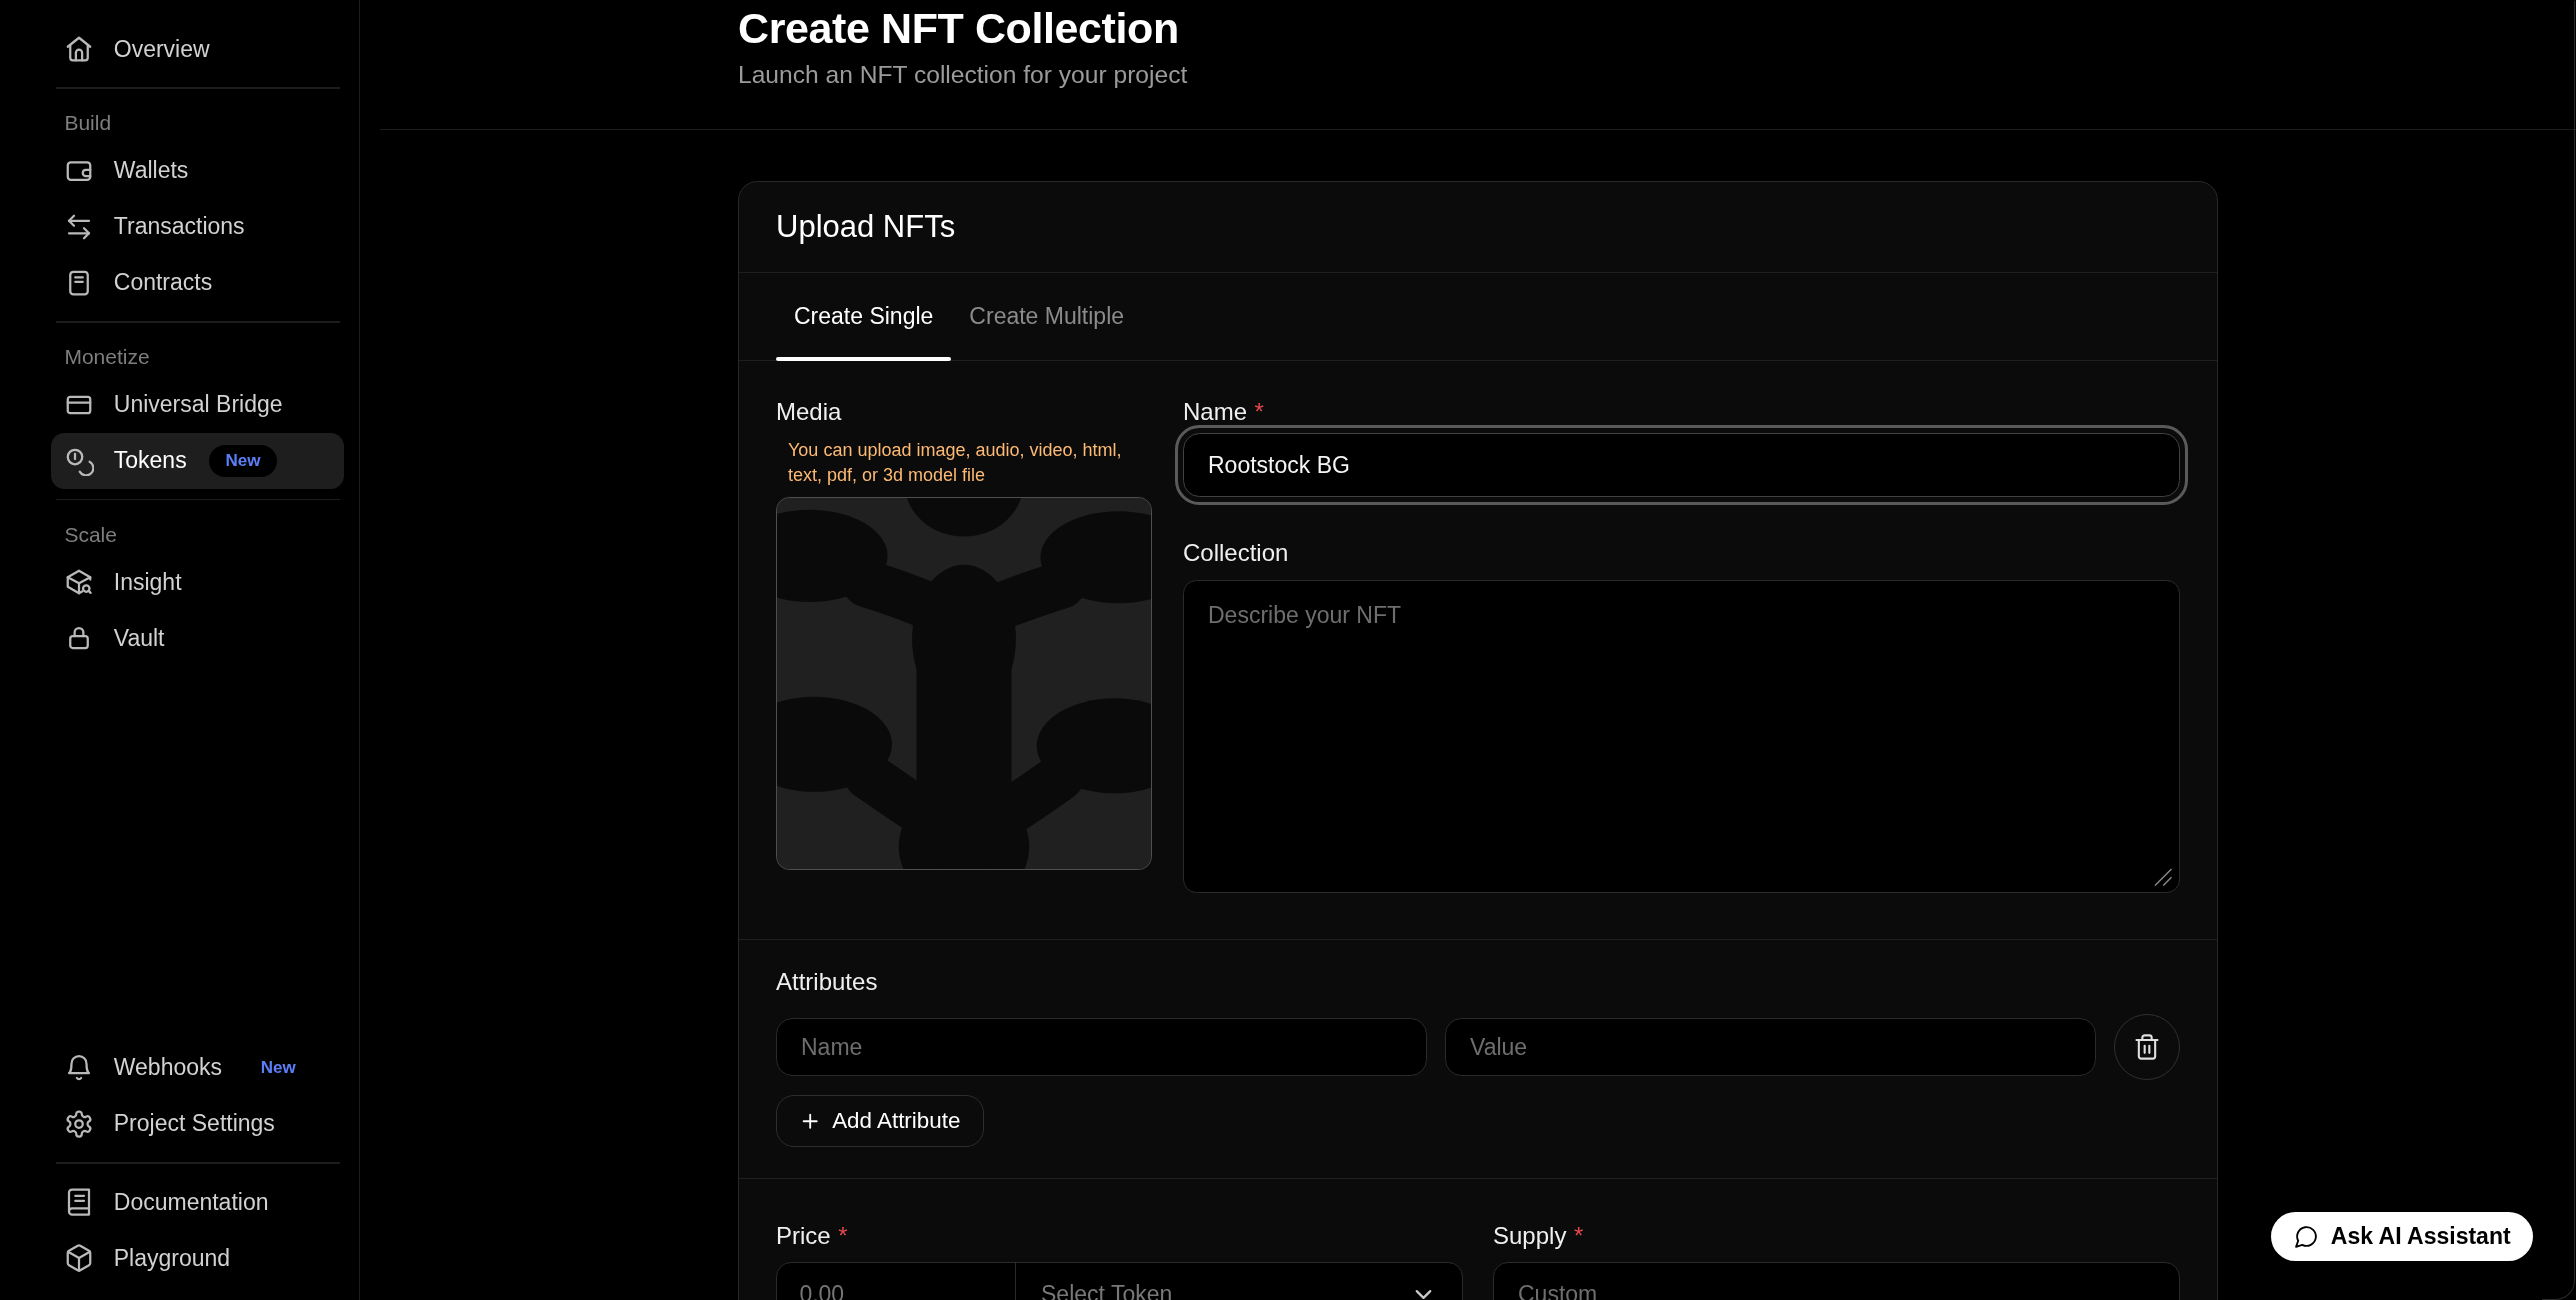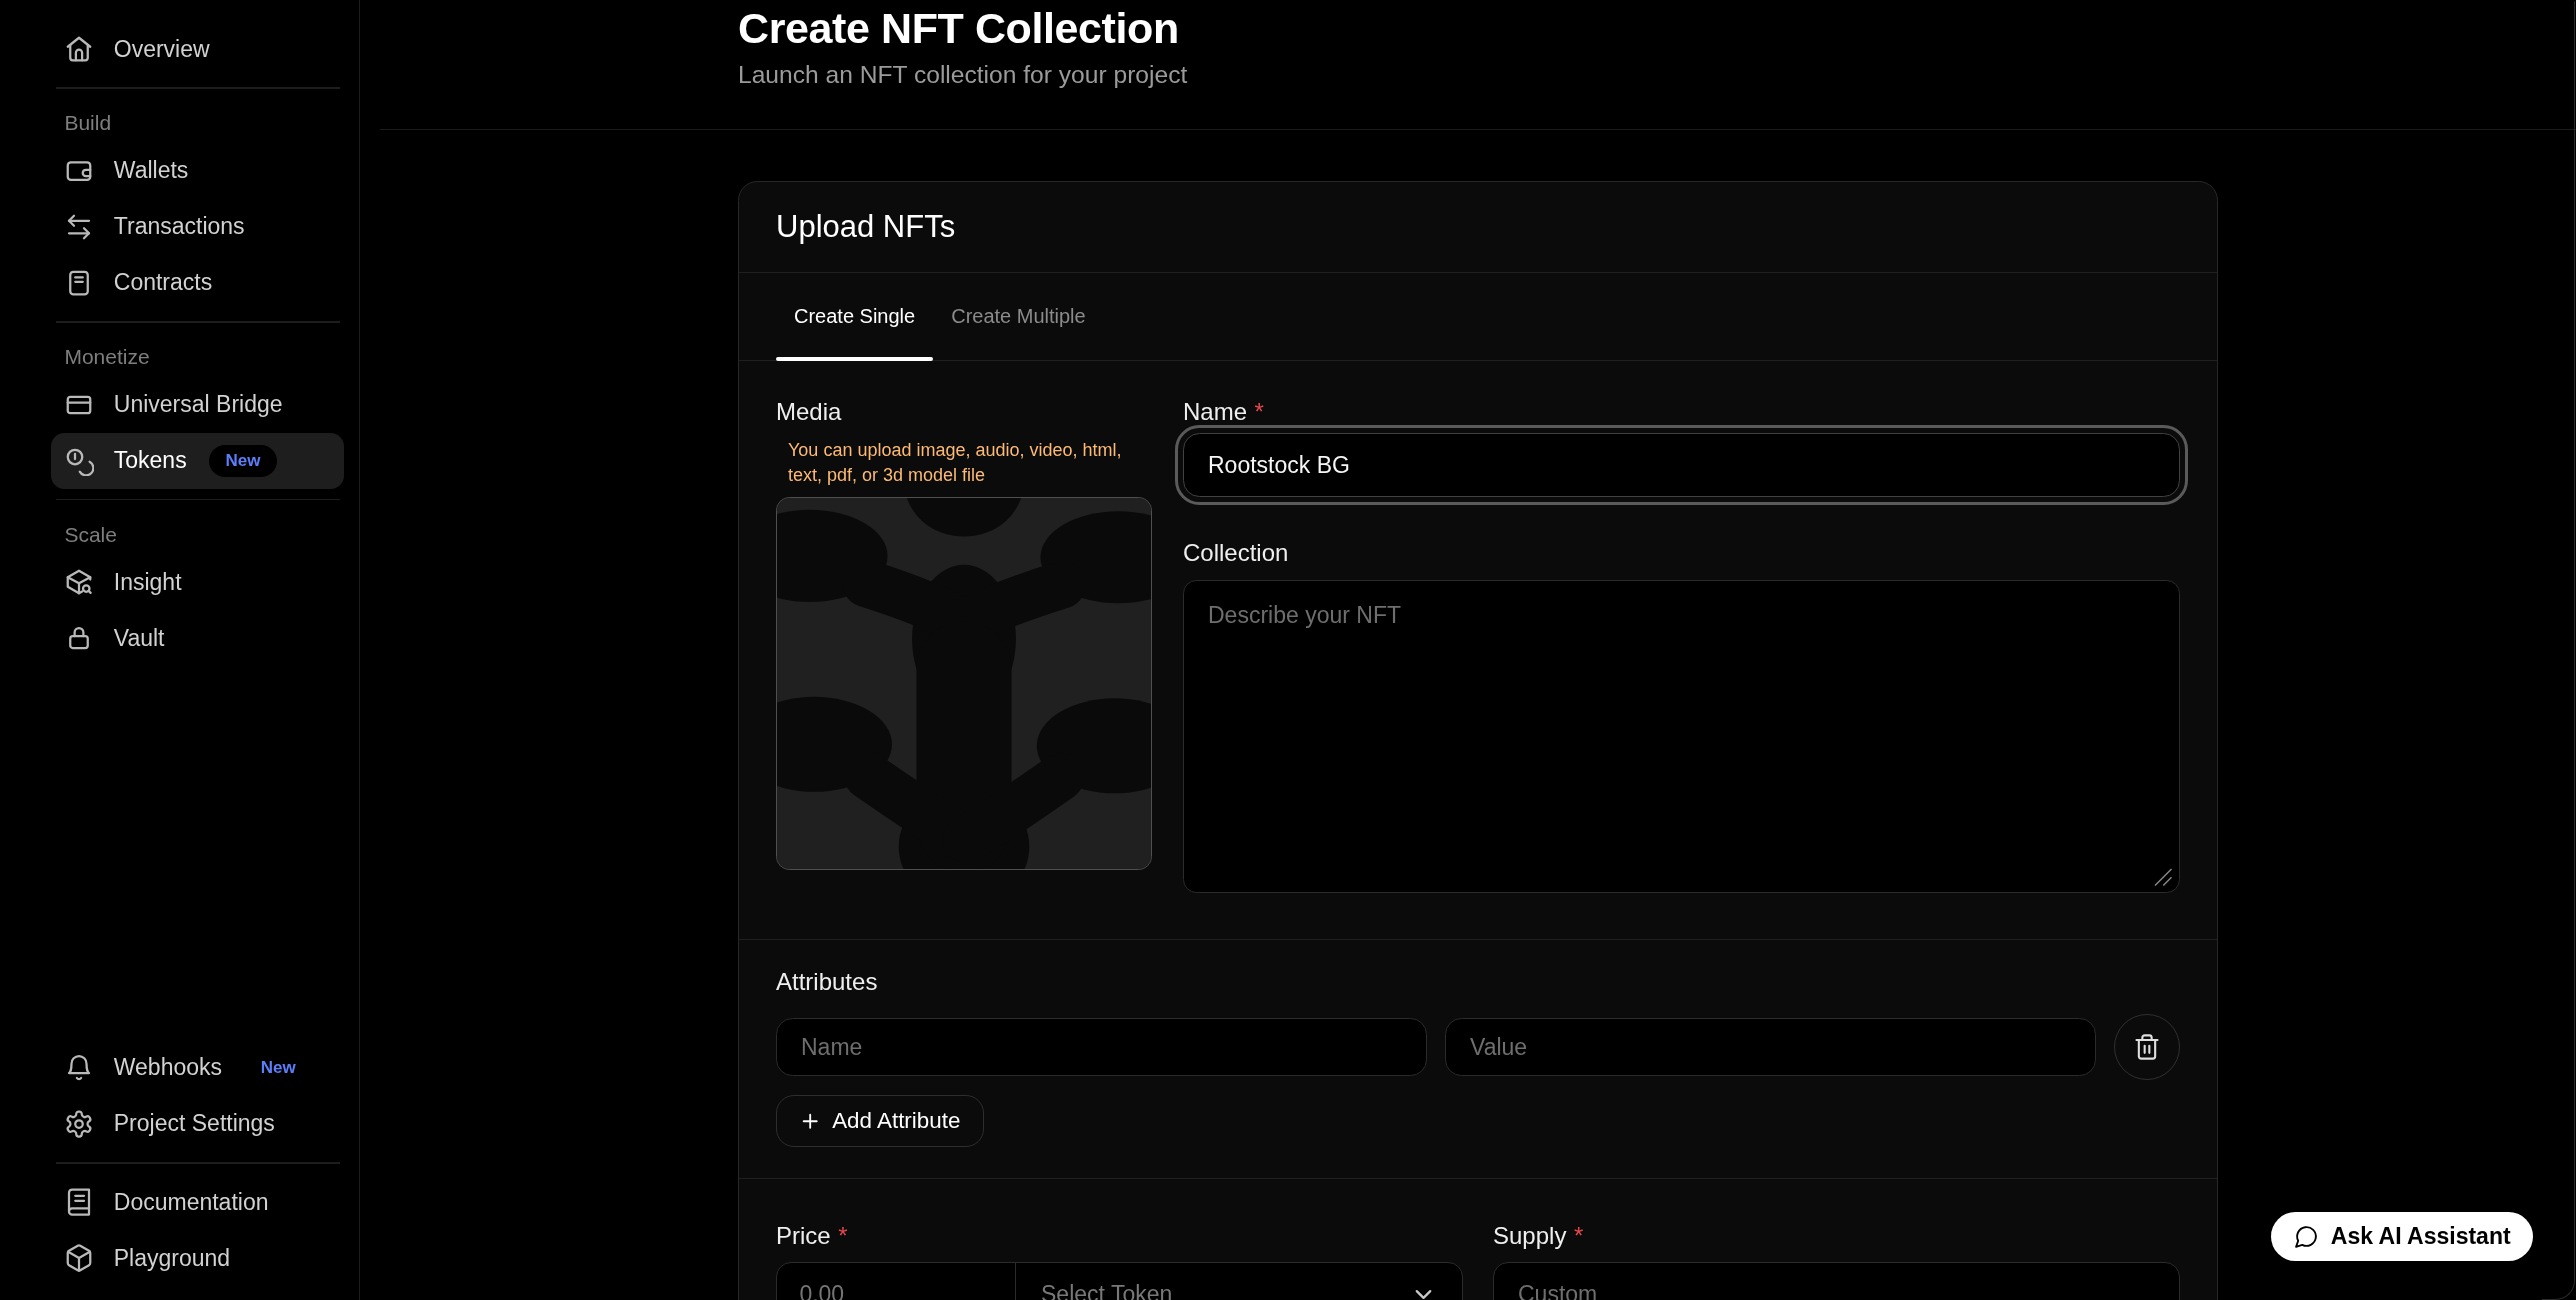--- a/index.html
+++ b/index.html
@@ -47,21 +47,21 @@
   .card {
     margin-top: 51px; background: #0b0b0b;
     border: 1.5px solid #282828; border-radius: 19.4px;
     height: 1268px; overflow: hidden;
   }
   .card-header { padding: 27px 37px; border-bottom: 1.5px solid #1f1f1f; }
   .card-title { font-size: 31px; font-weight: 400; }
   .tabs { display: flex; padding: 0 37px; border-bottom: 1.5px solid #1f1f1f; height: 88px; }
   .tab {
     display: flex; align-items: center; padding: 0 18px;
-    font-size: 20px; font-weight: 500; color: #8b8b8b;
+    font-size: 23px; font-weight: 500; color: #8b8b8b;
     position: relative; cursor: pointer;
   }
   .tab.active { color: #fff; }
   .tab.active::after {
     content: ""; position: absolute; left: 0; right: 0; bottom: -1.5px;
     height: 3.7px; background: #fff; border-radius: 2.2px;
   }
   .section { border-bottom: 1.5px solid #1f1f1f; }
   .section-1 { padding: 37px 37px 43px; display: flex; gap: 31px; }
   .col-media { width: 376px; flex: none; }

